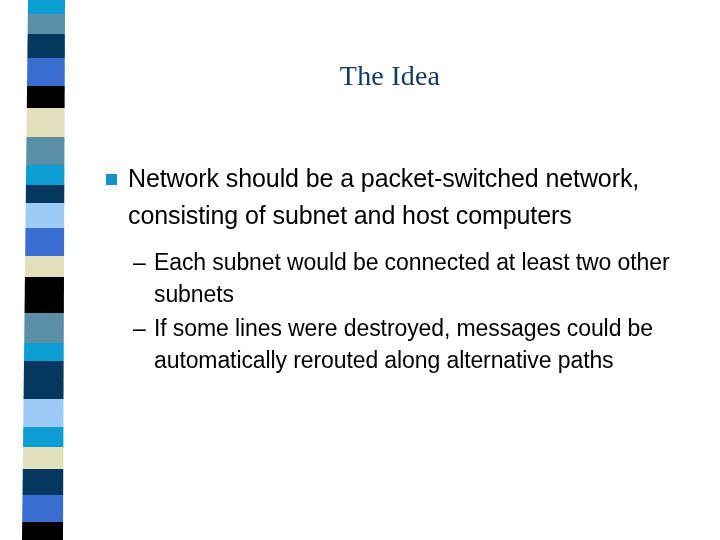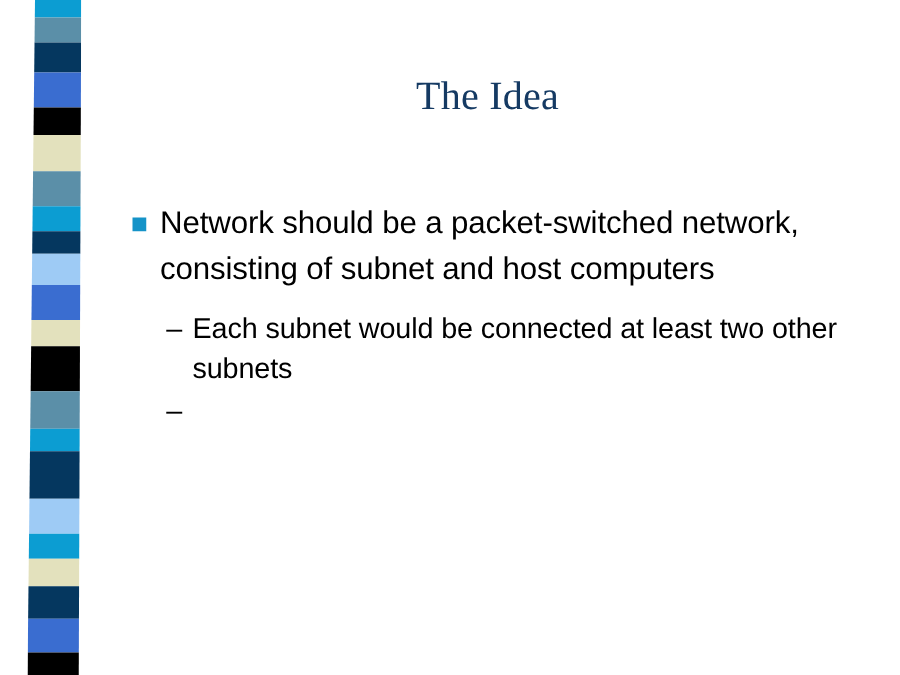--- a/index.html
+++ b/index.html
@@ -36,21 +36,21 @@
   }
 
   
   #slide-title {
     position: absolute;
     left: 90px;
     top: 52px;
     width: 600px;
     text-align: center;
     font-family: "Liberation Serif", "DejaVu Serif", serif;
-    font-size: 32px;
+    font-size: 28px;
     line-height: 48px;
     color: #153a63;
     letter-spacing: 0.2px;
     white-space: nowrap;
   }
 
   
   #body-content {
     position: absolute;
     left: 100px;
@@ -154,17 +154,18 @@
       <span class="l1-text">Network should be a packet-switched network, consisting of subnet and host computers</span>
     </div>
 
     <ul class="l2-list">
       <li class="l2-item">
         <span class="l2-dash">–</span>
         <span class="l2-text">Each subnet would be connected at least two other subnets</span>
       </li>
       <li class="l2-item">
         <span class="l2-dash">–</span>
+        <span class="l2-text">If some lines were destroyed, messages could be automatically rerouted along alternative paths</span>
       </li>
     </ul>
 
   </div>
 </div>
 
 </body></html>

